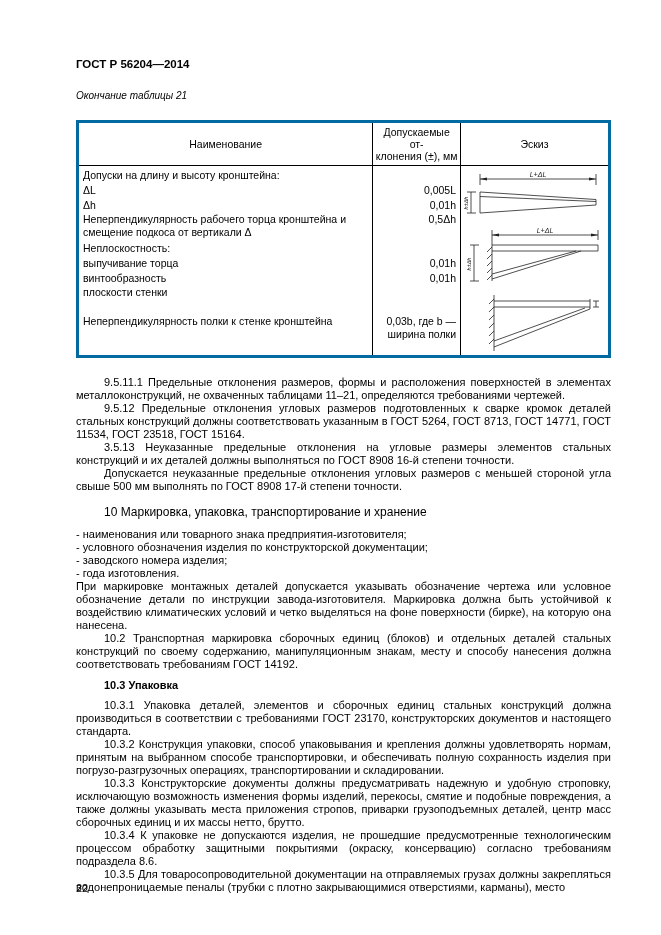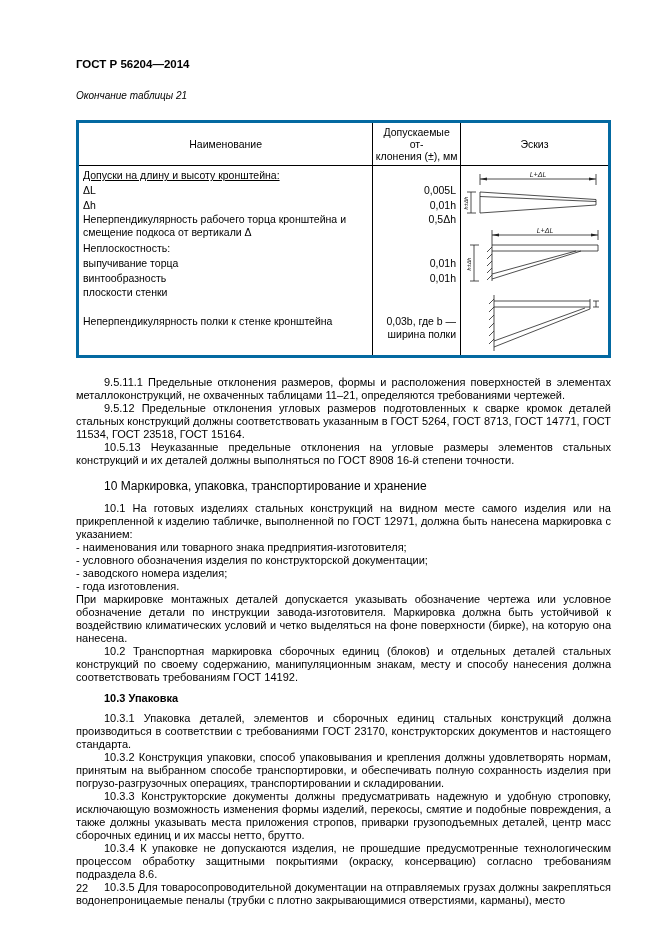--- a/index.html
+++ b/index.html
@@ -7,21 +7,21 @@
   .page{position:absolute;inset:0;padding:58px 50px 0 76px;box-sizing:border-box;}
   .doc-header{font-weight:bold;font-size:11.5px;}
   .table-caption{font-style:italic;font-size:10px;margin-top:20px;margin-bottom:19px;}
   table.spec{border-collapse:collapse;width:100%;font-size:10.5px;border:3px solid #0369a1;table-layout:fixed;}
   table.spec th{border:1px solid #000;font-weight:normal;text-align:center;vertical-align:middle;padding:3px 2px;font-size:10.5px;line-height:12px;}
   table.spec td{vertical-align:top;padding:0 4px;line-height:13px;}
   td.c-name{border-right:1px solid #000;padding-left:5px;}
   td.c-val{border-right:1px solid #000;text-align:right;white-space:pre-line;}
   td.c-sketch{padding:4px 2px;}
   .ind{padding-left:34px;}
-  tr.first td{padding-top:3px;text-decoration:underline;}
+  tr.first td{padding-top:3px;}
   tr.gap td{padding-top:14px;padding-bottom:8px;}
   .w-name{width:55.5%;}
   .w-val{width:16.5%;}
   .w-sk{width:28%;}
   .sketch-stack{display:flex;flex-direction:column;align-items:center;gap:7px;}
   .body-text{margin-top:18px;font-size:11px;line-height:13px;text-align:justify;}
   .body-text p{margin:0;text-indent:28px;}
   .body-text p.noind{text-indent:0;}
   h2.sec{font-size:12px;font-weight:normal;margin:13px 0 9px 0;text-indent:28px;}
   h3.subsec{font-size:11px;font-weight:bold;margin:8px 0 7px 0;text-indent:28px;}
@@ -158,25 +158,25 @@
         <td class="c-name">Неперпендикулярность полки к стенке кронштейна</td>
         <td class="c-val">0,03b, где b —
 ширина полки</td>
       </tr>
     </tbody>
   </table>
 
   <div class="body-text">
     <p>9.5.11.1 Предельные отклонения размеров, формы и расположения поверхностей в элементах металлоконструкций, не охваченных таблицами 11–21, определяются требованиями чертежей.</p>
     <p>9.5.12 Предельные отклонения угловых размеров подготовленных к сварке кромок деталей стальных конструкций должны соответствовать указанным в ГОСТ 5264, ГОСТ 8713, ГОСТ 14771, ГОСТ 11534, ГОСТ 23518, ГОСТ 15164.</p>
-    <p>10.5.13 Неуказанные предельные отклонения на угловые размеры элементов стальных конструкций и их деталей должны выполняться по ГОСТ 8908 16-й степени точности.</p>
+    <p>3.5.13 Неуказанные предельные отклонения на угловые размеры элементов стальных конструкций и их деталей должны выполняться по ГОСТ 8908 16-й степени точности.</p>
+    <p>Допускается неуказанные предельные отклонения угловых размеров с меньшей стороной угла свыше 500 мм выполнять  по ГОСТ 8908 17-й степени точности.</p>
 
     <h2 class="sec">10  Маркировка, упаковка, транспортирование и хранение</h2>
 
-    <p>10.1 На готовых изделиях стальных конструкций на видном месте самого изделия или на прикрепленной к изделию табличке, выполненной по ГОСТ 12971, должна быть нанесена маркировка с указанием:</p>
     <p class="noind">- наименования или товарного знака предприятия-изготовителя;</p>
     <p class="noind">- условного обозначения изделия по конструкторской документации;</p>
     <p class="noind">- заводского номера изделия;</p>
     <p class="noind">- года изготовления.</p>
     <p class="noind">При маркировке монтажных деталей допускается указывать обозначение чертежа или условное обозначение детали по инструкции завода-изготовителя. Маркировка должна быть устойчивой к воздействию климатических условий и четко выделяться на фоне поверхности (бирке), на которую она нанесена.</p>
     <p>10.2 Транспортная маркировка сборочных единиц (блоков) и отдельных деталей стальных конструкций по своему содержанию, манипуляционным знакам, месту и способу нанесения должна соответствовать требованиям ГОСТ 14192.</p>
 
     <h3 class="subsec">10.3 Упаковка</h3>
 
     <p>10.3.1 Упаковка деталей, элементов и сборочных единиц стальных конструкций должна производиться в соответствии с требованиями ГОСТ 23170, конструкторских документов и настоящего стандарта.</p>

